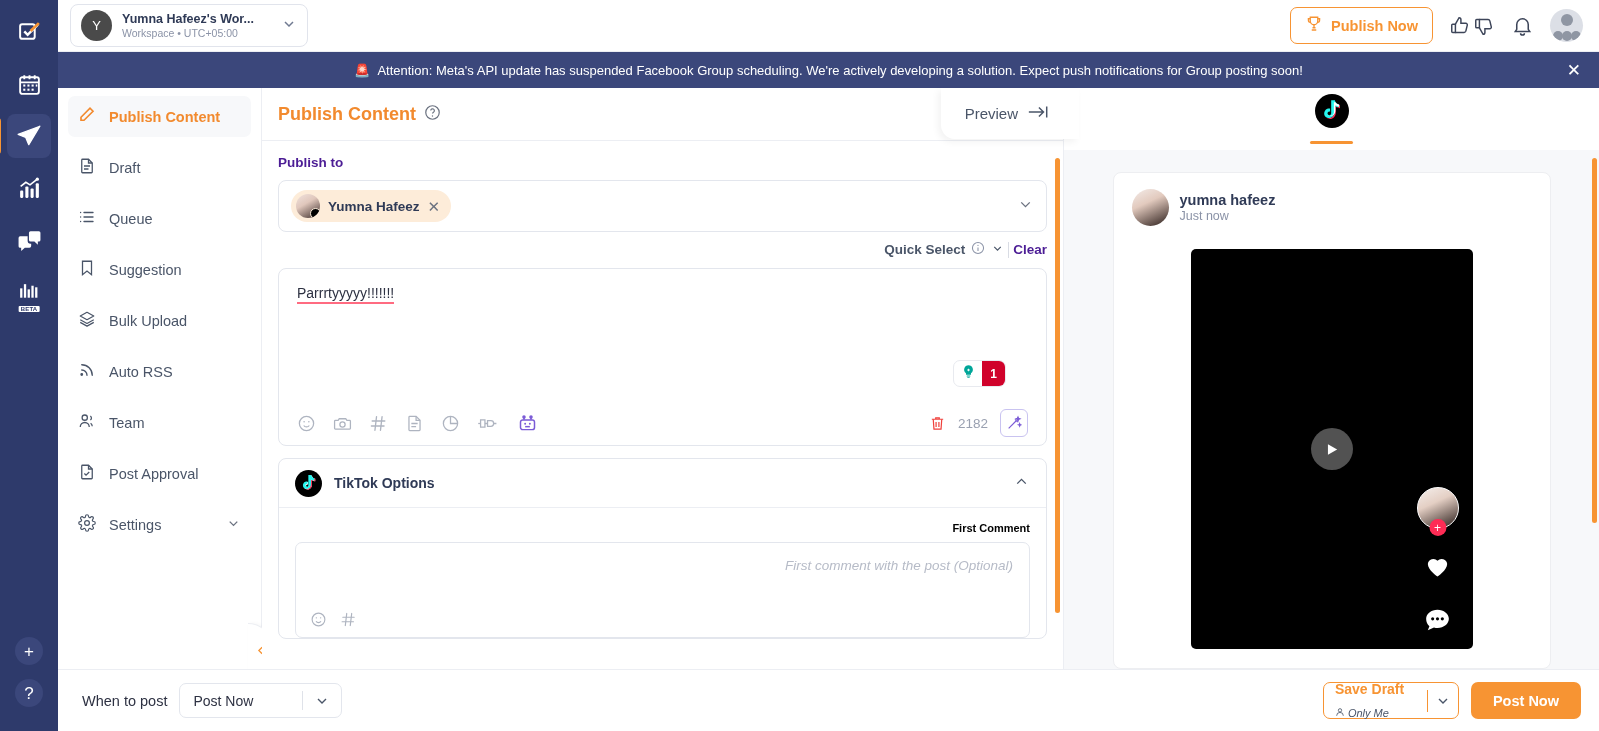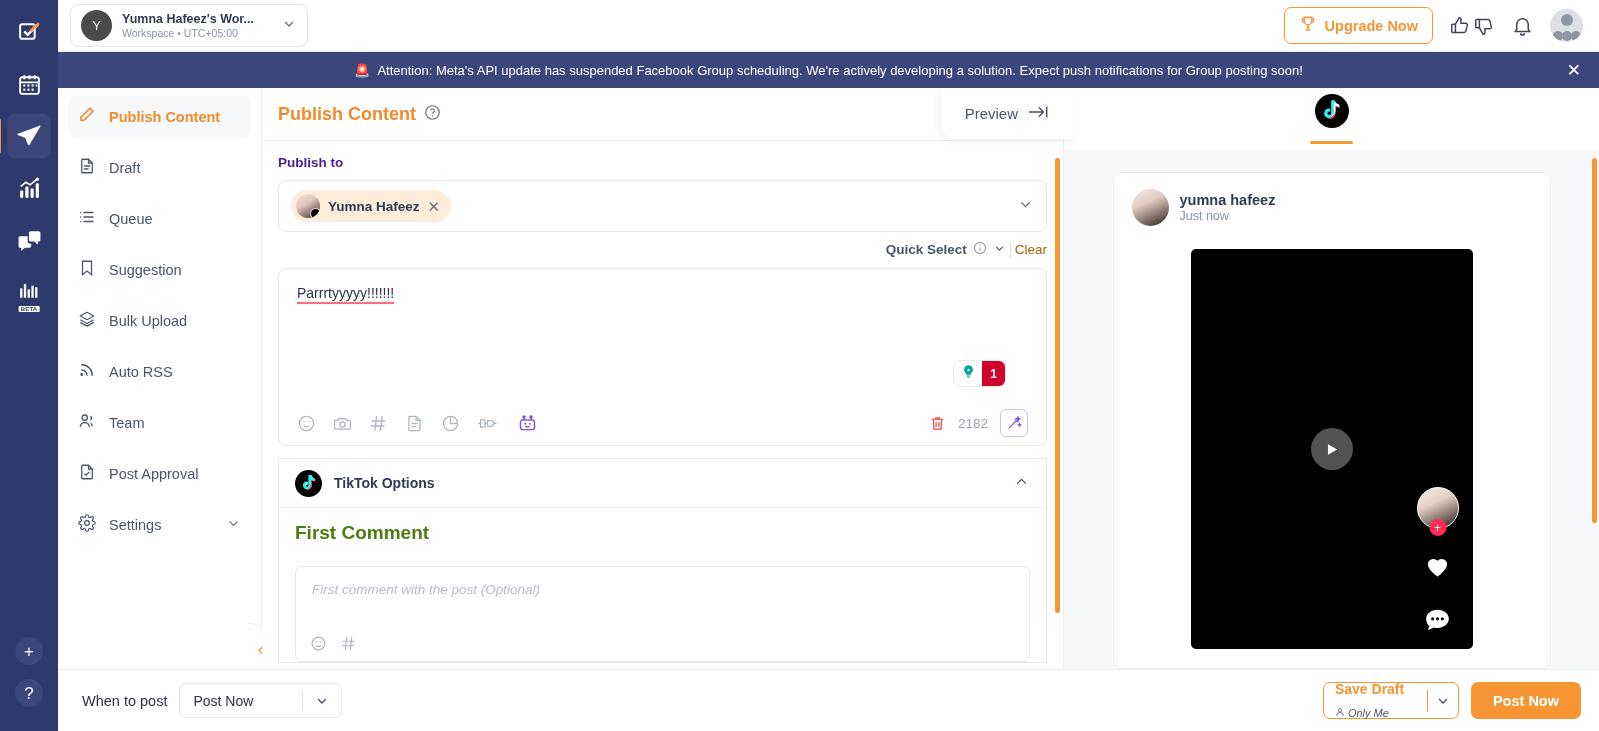--- a/index.html
+++ b/index.html
@@ -164,21 +164,21 @@
   .chip-x { color: #6b7280; font-size: 15px; cursor: pointer; line-height: 1; }
   .box-chev { margin-left: auto; color: #6b7280; cursor:pointer; }
 
   .quick-row {
     display: flex; align-items: center; justify-content: flex-end;
     gap: 4px; margin-top: 9px; font-size: 13.5px;
   }
   .quick-select { display: flex; align-items: center; gap: 6px;
     color: #4a5568; font-weight: 700; cursor: pointer; }
   .vdiv { width: 1px; height: 16px; background: #d9dce4; }
-  .clear-link { color: #a16207; cursor: pointer; }
+  .clear-link { color: #4c1d95; cursor: pointer; font-weight: bold; }
 
   
   .editor {
     margin-top: 10px; border: 1px solid #e3e6ed; border-radius: 8px;
     height: 178px; position: relative; background: #fff;
     display: flex; flex-direction: column;
   }
   .editor-text {
     padding: 16px 18px 0 18px; font-size: 14px; color: #2d3142; flex: 1;
   }
@@ -201,31 +201,31 @@
   .ebar-right { margin-left: auto; display: flex; align-items: center; gap: 12px; }
   .char-count { font-size: 13.5px; color: #9aa1b1; }
   .magic-btn {
     width: 28px; height: 28px; border: 1px solid #c9c3f0; border-radius: 6px;
     display: flex; align-items: center; justify-content: center; cursor: pointer;
     background: #fff;
   }
   .tbtn { cursor: pointer; display:flex; }
 
   
-  .tt-card { margin-top: 12px; border: 1px solid #e3e6ed; border-radius: 0; background:#fff; }
+  .tt-card { margin-top: 12px; border: 1px solid #e3e6ed; border-radius: 8px; background:#fff;text-align:right; }
   .tt-head {
     height: 49px; display: flex; align-items: center; gap: 12px;
     padding: 0 16px; border-bottom: 1px solid #eceef3; cursor: pointer;
   }
   .tt-logo { width: 27px; height: 27px; border-radius: 50%; background:#000;
     display:flex; align-items:center; justify-content:center; flex:0 0 27px;}
   .tt-title { font-size: 14px; font-weight: 700; color: #2f3a56; }
   .tt-up { margin-left: auto; color: #4a5568; }
   .tt-body { padding: 14px 16px 0 16px; }
-  .fc-label { font-size: 19px; font-weight: 700; color: #4d7c0f; margin-bottom: 22px; }
+  .fc-label { font-size: 11px; font-weight: 700; color: #000000; margin-bottom: 8px; }
   .fc-box {
     border: 1px solid #e3e6ed; border-radius: 7px; height: 96px;
     padding: 13px 16px 0 16px; position: relative;
   }
   .fc-ph { font-size: 13.5px; color: #b6bbc7; font-style: italic; }
   .fc-icons { position: absolute; left: 14px; bottom: 9px; display: flex; gap: 13px; }
 
   
   .c-scroll {
     position: absolute; right: 3px; top: 70px; width: 5px; height: 455px;
@@ -401,21 +401,21 @@
 
       <div class="topbar-right">
         <div class="upgrade-btn">
           <span>
             <svg width="18" height="18" viewBox="0 0 24 24" fill="none" stroke="#f79433" stroke-width="1.7">
               <path d="M7 3h10v5a5 5 0 01-10 0V3z"></path>
               <path d="M7 5H4.5v1.5A3.5 3.5 0 007.3 10M17 5h2.5v1.5A3.5 3.5 0 0116.7 10"></path>
               <path d="M12 13v4M9 20h6M10 17h4"></path>
             </svg>
           </span>
-          <span>Upgrade Now</span>
+          <span>Publish Now</span>
         </div>
         <span class="icon-btn">
           <svg width="22" height="22" viewBox="0 0 24 24" fill="none" stroke="#3d4559" stroke-width="1.6">
             <path d="M7 10v9H4a1 1 0 01-1-1v-7a1 1 0 011-1h3z"></path>
             <path d="M7 10l4-7a2 2 0 012 2v4h5.3a1.7 1.7 0 011.65 2.1l-1.6 6.5A2 2 0 0116.4 19H7"></path>
           </svg>
         </span>
         <span class="icon-btn" style="margin-left:-14px">
           <svg width="22" height="22" viewBox="0 0 24 24" fill="none" stroke="#3d4559" stroke-width="1.6">
             <path d="M7 14V5H4a1 1 0 00-1 1v7a1 1 0 001 1h3z"></path>

